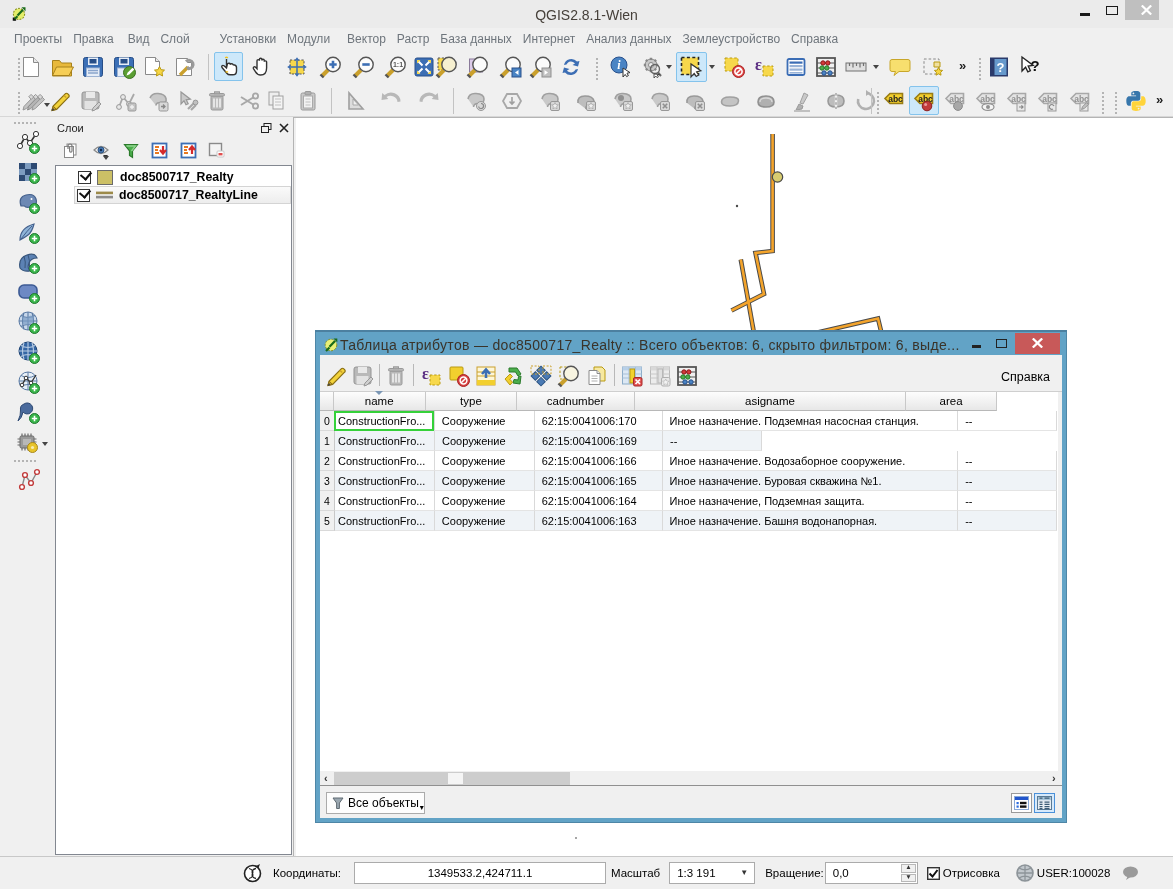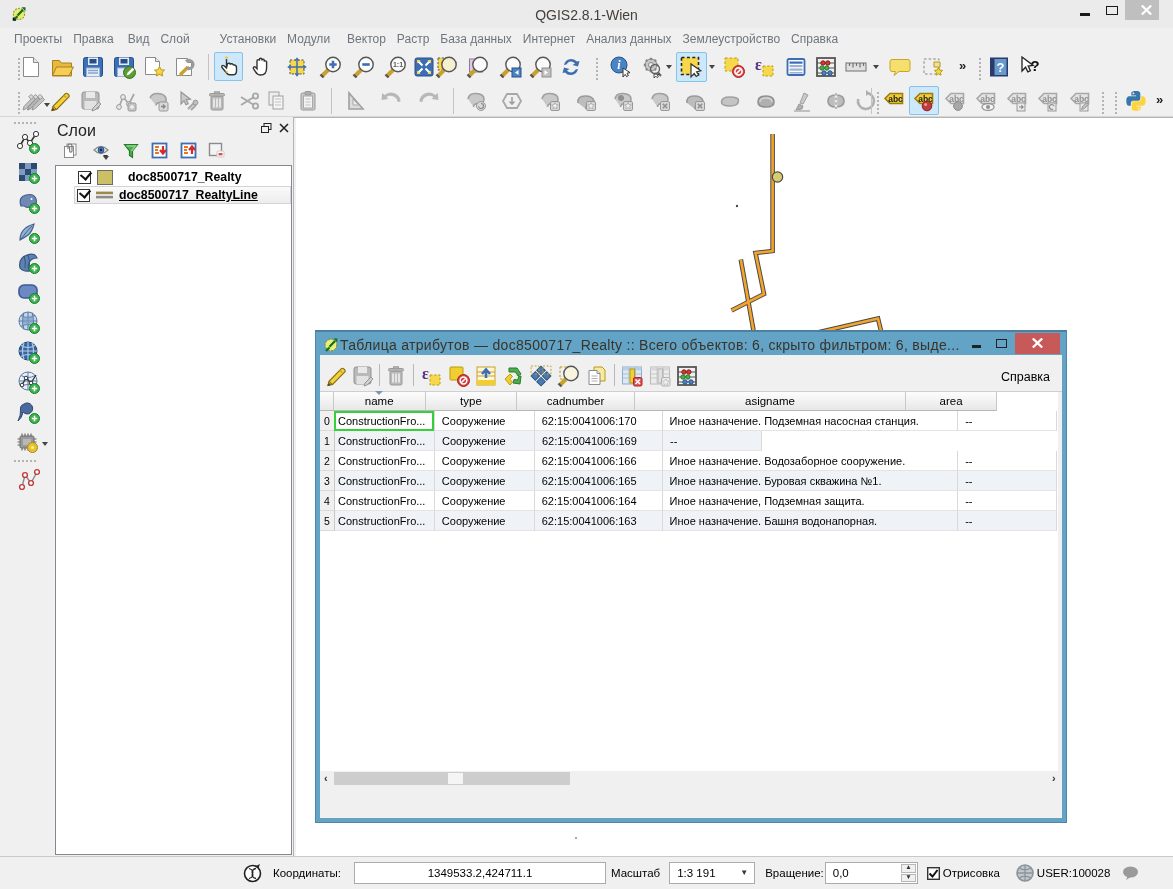--- a/index.html
+++ b/index.html
@@ -3,21 +3,21 @@
 body{font-family:"Liberation Sans",sans-serif;background:#f0f0f0}
 #win{position:relative;width:1173px;height:889px;background:#f0f0f0;overflow:hidden;font-size:12px;color:#000}
 .abs{position:absolute}
 #titlebar{position:absolute;left:0;top:0;width:1173px;height:28px;background:#ebebeb}
 #title{position:absolute;left:0;top:7px;width:1173px;text-align:center;font-size:14px;color:#46403a}
 #menubar{position:absolute;left:0;top:28px;width:1173px;height:22px;background:#f0f0f0;display:flex;align-items:center;color:#6e757c;font-size:12px}
 #menubar span{padding:0 5.5px}
 .grip2{width:5px;background-image:radial-gradient(circle,#b4b4b4 30%,transparent 33%);background-size:4px 4px;background-position:1px 1px}
 .hgrip{background-image:radial-gradient(circle,#b4b4b4 30%,transparent 33%);background-size:4px 4px}
 #panel{position:absolute;left:50px;top:118px;width:243px;height:738px;background:#f0f0f0}
-#paneltitle{position:absolute;left:7px;top:4px;font-size:16px;color:#222}
+#paneltitle{position:absolute;left:7px;top:4px;font-size:11px;color:#222}
 #panelbtns{position:absolute;right:4px;top:5px;display:flex;gap:7px}
 #layerlist{position:absolute;left:5px;top:47px;width:237px;height:690px;background:#fff;border:1px solid #828790}
 .litem{position:relative;height:18px;display:flex;align-items:center;font-weight:bold;font-size:12.3px}
 .cb{display:inline-block;width:13px;height:13px;background:#fff;border:1px solid #333;margin-left:22px;position:relative;flex:none}
 .cb:after{content:"";position:absolute;left:2px;top:-1px;width:8px;height:5px;border-left:2.2px solid #111;border-bottom:2.2px solid #111;transform:rotate(-50deg) scaleY(1.1)}
 #canvasframe{position:absolute;left:293px;top:117px;width:880px;height:739px;border-left:1px solid #b4b4b4;border-top:1px solid #b4b4b4}
 #map{position:absolute;left:296px;top:118px;width:877px;height:738px;background:#fff}
 #dlg{position:absolute;left:315px;top:330px;width:752px;height:493px;background:#62a3c6;box-shadow:inset 0 0 0 1px #4e86a6}
 #dlgtitle{position:absolute;left:0;top:0;width:752px;height:25px;border-top:2px solid #4c80a0}
 #dlgtitle .txt{position:absolute;left:25px;top:5px;font-size:14px;letter-spacing:0.31px;color:#3a342a;white-space:nowrap}
@@ -562,29 +562,29 @@
       <div class="abs" style="left:158px;top:24px;width:17px;height:17px"><svg width="17" height="17" viewBox="0 0 17 17">
           <rect x="1.5" y="1.5" width="12" height="12" fill="#f4f4f4" stroke="#8a8a8a" stroke-width="1.4"></rect>
           <rect x="9" y="9" width="7" height="6" rx="1" fill="#fff" stroke="#c8c8c8"></rect>
           <rect x="10.5" y="11" width="4" height="2.4" fill="#e05050"></rect>
         </svg></div>
       <div class="abs" style="left:53px;top:38px;width:0;height:0;border-left:3.5px solid transparent;border-right:3.5px solid transparent;border-top:4px solid #444"></div>
     <div id="layerlist">
       <div class="litem" style="margin-top:2px">
         <span class="cb"></span>
         <span style="display:inline-block;width:16px;height:15px;background:#ccc066;border:1px solid #6b6b6b;margin-left:6px"></span>
-        <span style="margin-left:15px">doc8500717_Realty</span>
+        <span style="margin-left:7px">doc8500717_Realty</span>
       </div>
       <div class="litem" style="background:linear-gradient(#fafafa,#ededed);border:1px solid #d4d4d4;margin-left:18px">
         <span class="cb" style="margin-left:2px"></span>
         <svg style="margin-left:6px" width="17" height="8">
             <rect y="0.6" width="17" height="2.6" fill="#9c8a4a"></rect>
             <rect y="4.8" width="17" height="2.6" fill="#8c8c8c"></rect>
           </svg>
-        <span style="margin-left:6px;text-decoration:underline">doc8500717_RealtyLine</span>
+        <span style="margin-left:6px;">doc8500717_RealtyLine</span>
       </div>
     </div>
   </div>
   <div id="canvasframe"></div>
   <div id="map"><svg width="877" height="738" viewBox="0 0 877 738">
 <g fill="none" stroke-linejoin="miter">
 <g stroke="#4a4a4a" stroke-width="4.6">
 <path d="M476.6 16 V133 L459.5 135 L468 176 L435.5 192.5"></path>
 <path d="M444.8 141.5 L458.5 218"></path>
 <path d="M515 216 L582 200.5 L585.5 215"></path>
@@ -765,20 +765,43 @@
             <div class="tcell" style="width:99px;background:#eff3f7">--</div>
           </div>
           <div class="abs" style="left:14px;top:19px;width:100px;height:20px;border:2px solid #35d13a"></div>
         </div>
       <div id="hscroll">
         <div class="abs" style="left:4px;top:0px;color:#333;font-size:11px;font-weight:bold">‹</div>
         <div class="abs" style="left:14px;top:0;width:236px;height:13px;background:#cdcdcd"></div>
         <div class="abs" style="left:128px;top:1px;width:15px;height:11px;background:#f5f5f5"></div>
         <div class="abs" style="left:732px;top:0px;color:#333;font-size:11px;font-weight:bold">›</div>
       </div>
+      <div id="dlgbottom">
+        <div id="allbtn">
+          <svg style="margin:0 4px 0 5px" width="12" height="13" viewBox="0 0 12 13">
+              <path d="M1 1 h10 l-3.6 5 v5.5 l-2.8 0 v-5.5z" fill="#9aa7b0" stroke="#5f6a72"></path>
+            </svg>
+          Все объекты<span style="font-size:8px;margin-left:1px;margin-top:8px">▾</span>
+        </div>
+        <div class="abs" style="left:691px;top:7px;width:21px;height:20px;border:1px solid #9a9a9a;background:#fdfdfd"></div>
+        <div class="abs" style="left:714px;top:7px;width:21px;height:20px;border:1px solid #4a90d9;background:#d6e9fb"></div>
+        <svg style="position:absolute;left:694px;top:10px" width="15" height="14" viewBox="0 0 15 14">
+            <rect x="0.5" y="0.5" width="14" height="13" fill="#fff" stroke="#88a8d8"></rect>
+            <rect x="1" y="1" width="13" height="3" fill="#2255cc"></rect>
+            <rect x="2.5" y="6" width="2.2" height="2.2" fill="#2b6be0"></rect>
+            <rect x="2.5" y="9.5" width="2.2" height="2.2" fill="#2b6be0"></rect>
+            <rect x="6" y="5.8" width="6.5" height="2.4" fill="#111"></rect>
+            <rect x="6" y="9.4" width="6.5" height="2.4" fill="#111"></rect>
+          </svg>
+        <svg style="position:absolute;left:717px;top:10px" width="15" height="14" viewBox="0 0 15 14">
+            <rect x="0.5" y="0.5" width="14" height="13" fill="#e8eef4" stroke="#5a7a94"></rect>
+            <rect x="1" y="1" width="13" height="3.2" fill="#a8c4d8"></rect>
+            <path d="M2.5 2.2 h3 m2 0 h5 M2.5 6.2 h3 m2 0 h5 M2.5 8.4 h3 m2 0 h5 M2.5 10.6 h3 m2 0 h5 M2.5 12.6 h3 m2 0 h5" stroke="#3a5a74" stroke-width="1.2"></path>
+          </svg>
+      </div>
     </div>
   </div>
   <div id="status">
     <svg style="margin-left:243px" width="19" height="19" viewBox="0 0 19 19">
         <circle cx="9.5" cy="9.5" r="8" fill="#fff" stroke="#222" stroke-width="1.6"></circle>
         <path d="M6 4.5 q5 1.5 3.5 5 q-1.5 3.8 3.5 5 M6 14.5 q5-1.5 3.5-5 q-1.5-3.8 3.5-5" stroke="#222" stroke-width="1.3" fill="none"></path>
         <path d="M13 2 l4-2 -1.5 4z" fill="#222"></path>
       </svg>
     <span style="margin-left:11px">Координаты:</span>
     <div class="box" style="width:252px;margin-left:13px;text-align:center;padding-top:4px">1349533.2,424711.1</div>

